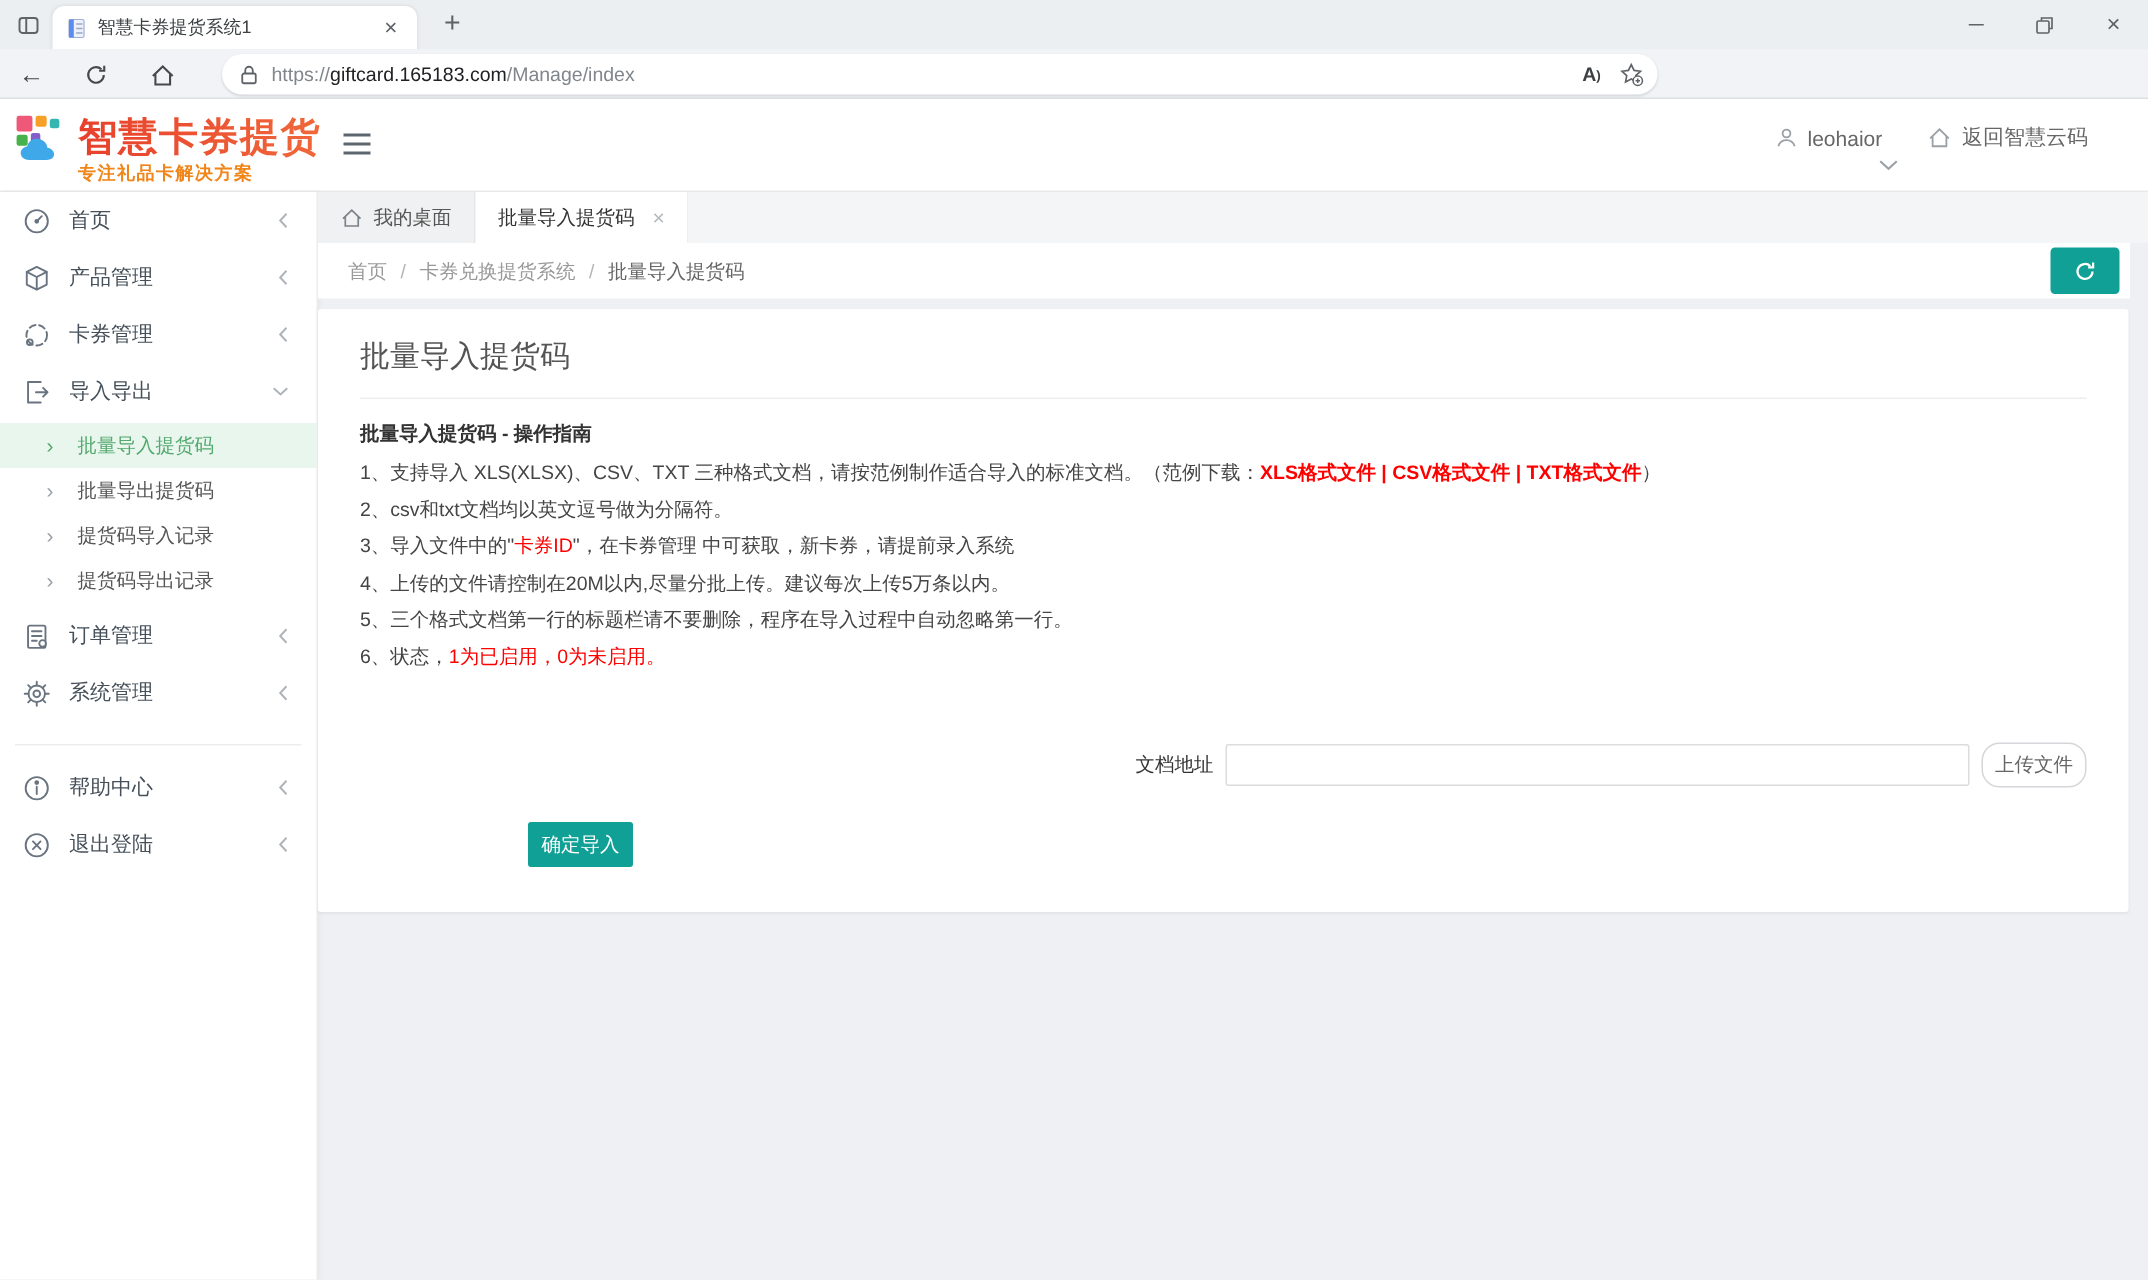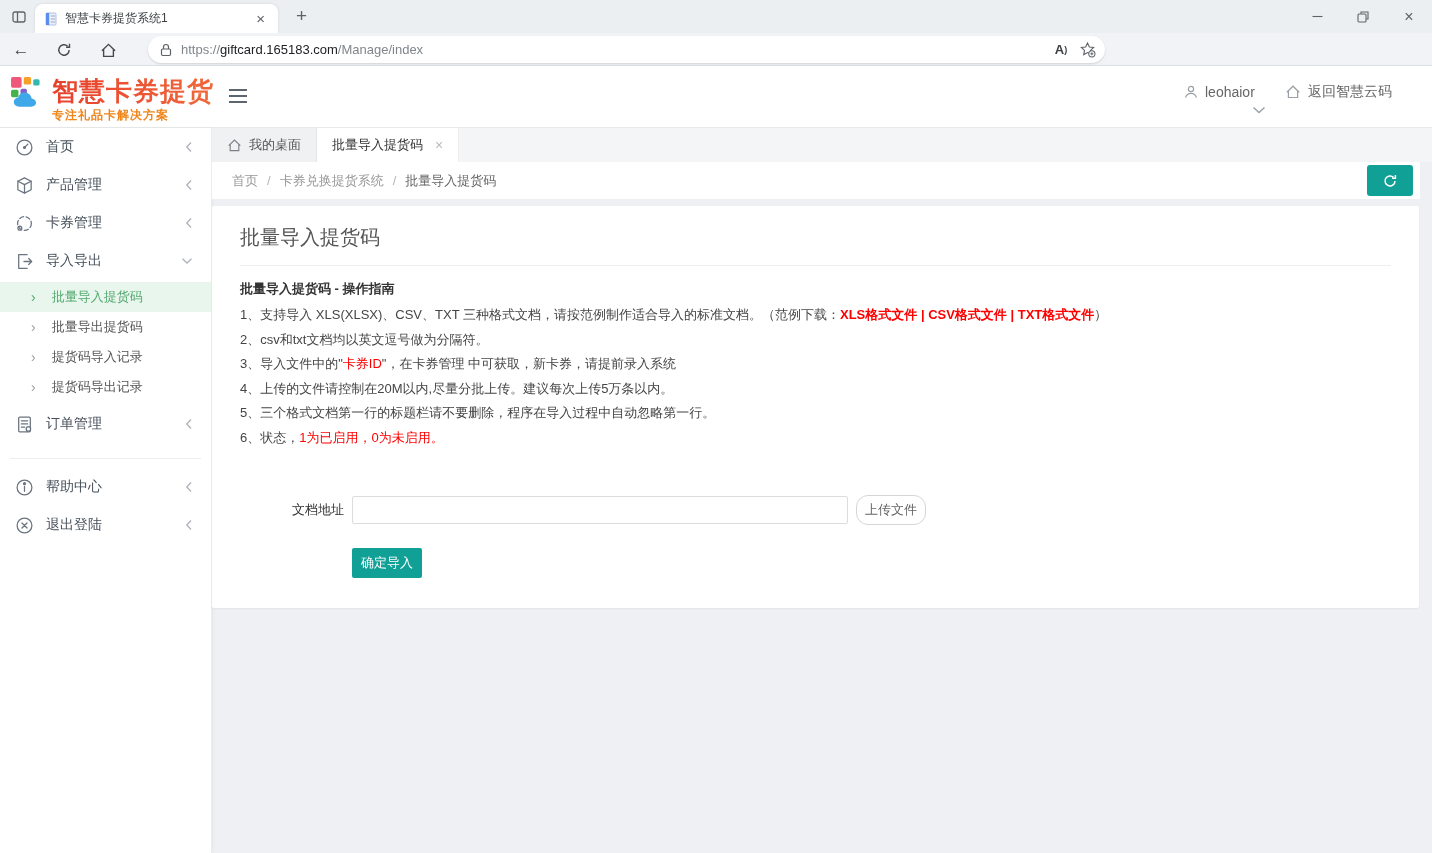--- a/index.html
+++ b/index.html
@@ -80,21 +80,21 @@
   .refresh-btn { position:absolute; left:1367px; top:165px; width:46px; height:31px; background:#10a095; border-radius:3px; display:flex; align-items:center; justify-content:center; cursor:pointer; }
 
   .card { position:absolute; left:212px; top:206px; width:1207px; height:402px; background:#fff; border-radius:2px; box-shadow:0 1px 2px rgba(0,0,0,.05); padding:16px 28px 0 28px; }
   .page-title { font-size:20px; font-weight:400; color:#555; margin:2px 0 14px 0; }
   .title-divider { height:1px; background:#eeeeef; margin:0; }
   .guide-title { font-size:13px; font-weight:bold; color:#333; margin:14px 0 5px 0; }
   .inst { font-size:13px; color:#454545; line-height:24.6px; }
   .red { color:#fe0000; }
   .red-b { color:#fe0000; font-weight:bold; }
 
-  .form-row { margin-top:44px; display:flex; align-items:center; }
+  .form-row { margin-top:44px; display:flex; align-items:center;justify-content:flex-end; }
   .form-label { width:104px; text-align:right; font-size:13px; color:#333; }
   .doc-input { margin-left:8px; width:496px; height:28px; border:1px solid #dcdcdc; border-radius:2px; padding:0 8px; font-size:13px; color:#333; outline:none; }
   .upload-btn { margin-left:8px; width:70px; height:30px; background:#fff; border:1px solid #d4d6d9; border-radius:12px; font-size:13px; color:#666; cursor:pointer; font-family:inherit; }
   .submit-btn { margin-top:23px; margin-left:112px; width:70px; height:30px; background:#10a095; color:#fff; border:none; border-radius:2px; font-size:13px; cursor:pointer; font-family:inherit; display:block; }
 </style>
 </head>
 <body>
 
 <div class="tabstrip">
   <div class="tablist-btn">
@@ -298,20 +298,33 @@
         <path d="M6 5.5h6M6 8.5h6M6 11.5h3"></path>
         <circle cx="12.7" cy="13.2" r="2.1" fill="#fff"></circle>
       </svg>
     <span class="lbl">订单管理</span>
     <span class="chev">
         <svg width="8" height="12" viewBox="0 0 8 12">
           <polyline points="6,1.5 1.8,6 6,10.5" fill="none" stroke="#aeb3b9" stroke-width="1.3"></polyline>
         </svg>
       </span>
   </div>
+  <div class="side-item">
+    <svg class="sicon" width="19" height="19" viewBox="0 0 18 18">
+        <circle cx="9" cy="9" r="5.2"></circle>
+        <circle cx="9" cy="9" r="2.1"></circle>
+        <path d="M9 1.4v2.4M9 14.2v2.4M1.4 9h2.4M14.2 9h2.4M3.6 3.6l1.7 1.7M12.7 12.7l1.7 1.7M14.4 3.6l-1.7 1.7M5.3 12.7l-1.7 1.7"></path>
+      </svg>
+    <span class="lbl">系统管理</span>
+    <span class="chev">
+        <svg width="8" height="12" viewBox="0 0 8 12">
+          <polyline points="6,1.5 1.8,6 6,10.5" fill="none" stroke="#aeb3b9" stroke-width="1.3"></polyline>
+        </svg>
+      </span>
+  </div>
   <div class="side-divider"></div>
   <div class="side-item">
     <svg class="sicon" width="19" height="19" viewBox="0 0 18 18">
         <circle cx="9" cy="9" r="7"></circle>
         <path d="M9 8v4.6"></path>
         <circle cx="9" cy="5.4" r="0.9" fill="#6a7480"></circle>
       </svg>
     <span class="lbl">帮助中心</span>
     <span class="chev">
         <svg width="8" height="12" viewBox="0 0 8 12">

